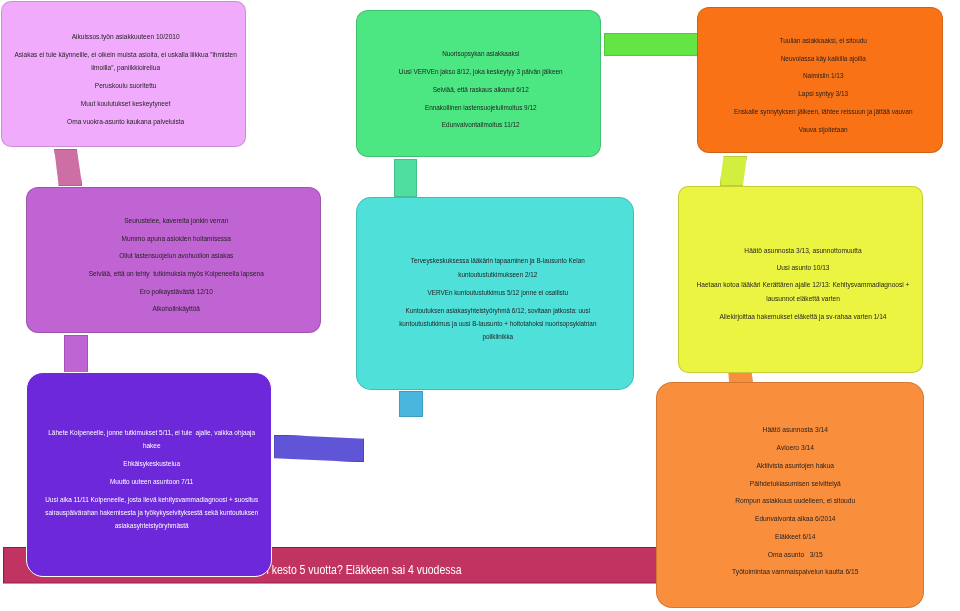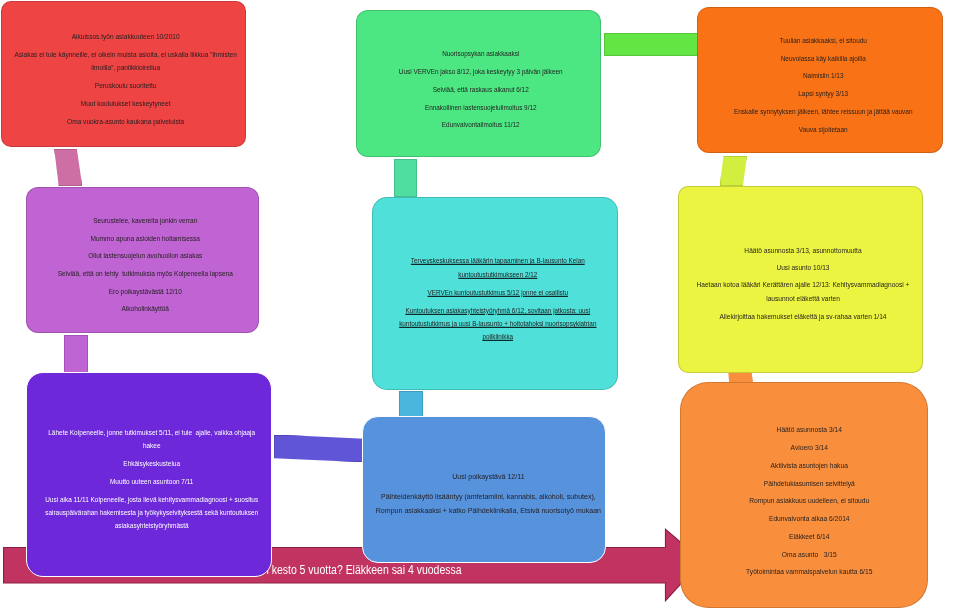--- a/index.html
+++ b/index.html
@@ -26,28 +26,28 @@
   #box-indigo     .txt{--k:0.943;--lh:13.2px;--pg:17.7px;--dx:2.7px;--dy:5.1px;}
   #box-blue       .txt{--k:1.031;--lh:14.3px;--pg:20.0px;--dx:4.4px;--dy:4.95px;}
   #box-orange     .txt{--k:0.977;--lh:13.4px;--pg:17.8px;--dx:4.9px;--dy:6.1px;}
 
   .conn{position:absolute;}
 
   
   #box-pink      {--r:10px; left:1.2px; top:1px;   width:244.9px; height:146px;}
   #box-green     {left:355.5px; top:10px;  width:245.3px; height:147px;justify-content:center;}
   #box-lightgreen{left:697px; top:7px;   width:246px; height:146px;}
-  #box-magenta   {left:26.2px; top:186.6px; width:233px; height:146.4px;}
-  #box-teal      {--r:15px; left:372px; top:196.5px; width:246px; height:193.1px;text-decoration:underline;}
+  #box-magenta   {left:26.2px; top:186.6px; width:295px; height:146.4px;}
+  #box-teal      {--r:15px; left:356px; top:196.5px; width:278px; height:193.1px;}
   #box-yellow    {--r:10px; left:678px; top:186px; width:245px; height:187px;}
   #box-indigo    {--r:17px; left:26px;  top:372px; width:245.8px; height:204.5px;
                   border:1.7px solid #ffffff;}
   #box-blue      {--r:16px; left:362px; top:415.5px; width:244px; height:147.5px;
                   border:1.7px solid #ffffff;}
-  #box-orange    {--r:16px; left:680px; top:382px; width:248px; height:226px;border-radius:28px;}
+  #box-orange    {--r:16px; left:656px; top:382px; width:268px; height:226px;}
 
   #box-indigo .txt{color:#ffffff;}
 
   
   #conn-pink-magenta{left:54.2px; top:148.8px; width:26.1px; height:35.7px;
       background:#cd6ea4;border:0.8px solid #b75c8e;
       clip-path:polygon(0% 0%, 80.7% 0%, 100% 100%, 16.3% 100%);}
   #conn-magenta-indigo{left:64px; top:334.9px; width:22.1px; height:36px;
       background:#bf64d2;border:0.8px solid #a851ba;}
   #conn-indigo-blue{left:274.2px; top:434.5px; width:88.2px; height:25.8px;
@@ -81,21 +81,21 @@
 
   <div class="conn" id="conn-green-lightgreen" style="background: rgb(99, 229, 68);"></div>
   <div class="conn" id="conn-pink-magenta" style="background: rgb(205, 110, 164);"></div>
   <div class="conn" id="conn-green-teal" style="background: rgb(79, 221, 160);"></div>
   <div class="conn" id="conn-lightgreen-yellow" style="background: rgb(210, 239, 63);"></div>
   <div class="conn" id="conn-magenta-indigo" style="background: rgb(191, 100, 210);"></div>
   <div class="conn" id="conn-teal-blue" style="background: rgb(73, 183, 221);"></div>
   <div class="conn" id="conn-yellow-orange" style="background: rgb(249, 143, 61);"></div>
   <div class="conn" id="conn-indigo-blue" style="background: rgb(96, 85, 214);"></div>
 
-  <div class="box" id="box-pink" style="background: #ef4444;">
+  <div class="box" id="box-pink" style="background: #f0abfc;">
     <div class="txtwrap">
       <div class="txt">
           <p>Aikuissos.työn asiakkuuteen 10/2010</p>
           <p>Asiakas ei tule käynneille, ei oikein muista asioita, ei uskalla liikkua ”ihmisten<br>ilmoilla”, paniikkioireilua</p>
           <p>Peruskoulu suoritettu</p>
           <p>Muut koulutukset keskeytyneet</p>
           <p>Oma vuokra-asunto kaukana palveluista</p>
         </div>
     </div>
   </div>
@@ -172,28 +172,20 @@
     <div class="txtwrap">
       <div class="txt">
           <p>Lähete Kolpeneelle, jonne tutkimukset 5/11, ei tule &nbsp;ajalle, vaikka ohjaaja<br>hakee</p>
           <p>Ehkäisykeskustelua</p>
           <p>Muutto uuteen asuntoon 7/11</p>
           <p>Uusi aika 11/11 Kolpeneelle, josta lievä kehitysvammadiagnoosi + suositus<br>sairauspäivärahan hakemisesta ja työkykyselvityksestä sekä kuntoutuksen<br>asiakasyhteistyöryhmästä</p>
         </div>
     </div>
   </div>
 
-  <div class="box" id="box-blue" style="background: rgb(87, 146, 220);">
-    <div class="txtwrap">
-      <div class="txt">
-          <p>Uusi poikaystävä 12/11</p>
-          <p>Päihteidenkäyttö lisääntyy (amfetamiini, kannabis, alkoholi, subutex),<br>Rompun asiakkaaksi + katko Päihdeklinikalla, Etsivä nuorisotyö mukaan</p>
-        </div>
-    </div>
-  </div>
 
   <div class="box" id="box-orange" style="background: rgb(249, 143, 61);">
     <div class="txtwrap">
       <div class="txt">
           <p>Häätö asunnosta 3/14</p>
           <p>Avioero 3/14</p>
           <p>Aktiivista asuntojen hakua</p>
           <p>Päihdetukiasumisen selvittelyä</p>
           <p>Rompun asiakkuus uudelleen, ei sitoudu</p>
           <p>Edunvalvonta alkaa 6/2014</p>

